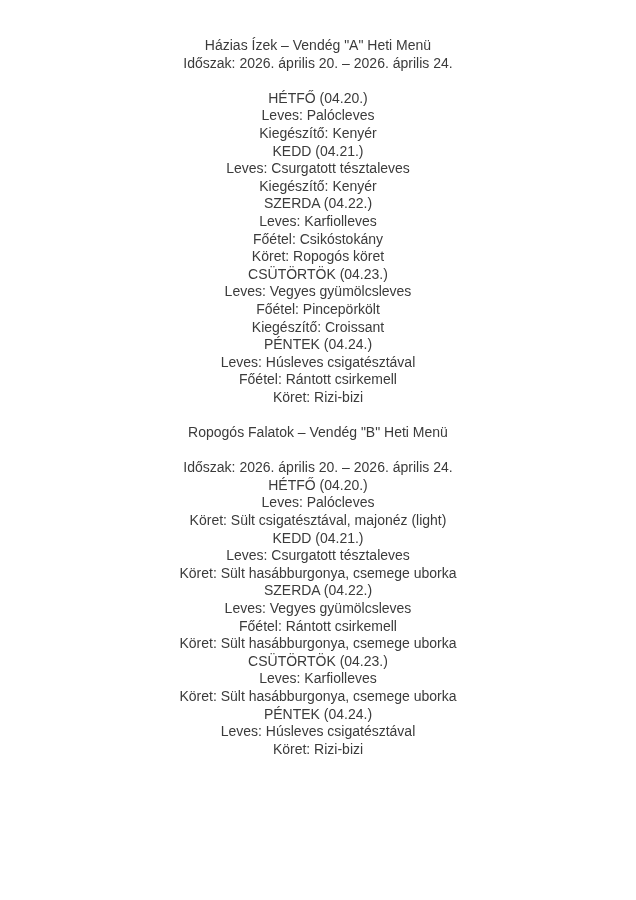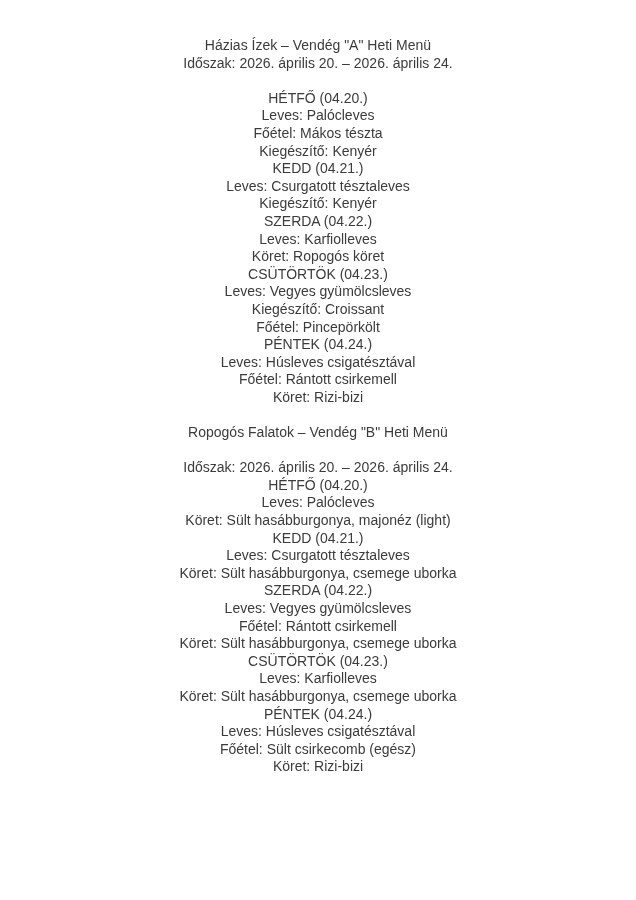--- a/index.html
+++ b/index.html
@@ -33,65 +33,64 @@
 
 <div class="page">
 
   <section>
     <div class="line">Házias Ízek – Vendég "A" Heti Menü</div>
     <div class="line">Időszak: 2026. április 20. – 2026. április 24.</div>
     <div class="gap"></div>
 
     <div class="line">HÉTFŐ (04.20.)</div>
     <div class="line">Leves: Palócleves</div>
-    <div class="line">Főétel: Mákos tészta</div>
     <div class="line">Kiegészítő: Kenyér</div>
 
     <div class="line">KEDD (04.21.)</div>
     <div class="line">Leves: Csurgatott tésztaleves</div>
     <div class="line">Kiegészítő: Kenyér</div>
 
     <div class="line">SZERDA (04.22.)</div>
     <div class="line">Leves: Karfiolleves</div>
+    <div class="line">Főétel: Csikóstokány</div>
     <div class="line">Köret: Ropogós köret</div>
 
     <div class="line">CSÜTÖRTÖK (04.23.)</div>
     <div class="line">Leves: Vegyes gyümölcsleves</div>
+    <div class="line">Főétel: Pincepörkölt</div>
     <div class="line">Kiegészítő: Croissant</div>
-    <div class="line">Főétel: Pincepörkölt</div>
 
     <div class="line">PÉNTEK (04.24.)</div>
     <div class="line">Leves: Húsleves csigatésztával</div>
     <div class="line">Főétel: Rántott csirkemell</div>
     <div class="line">Köret: Rizi-bizi</div>
   </section>
 
   <div class="gap"></div>
 
   <section>
     <div class="line">Ropogós Falatok – Vendég "B" Heti Menü</div>
     <div class="gap"></div>
     <div class="line">Időszak: 2026. április 20. – 2026. április 24.</div>
 
     <div class="line">HÉTFŐ (04.20.)</div>
     <div class="line">Leves: Palócleves</div>
-    <div class="line">Köret: Sült hasábburgonya, majonéz (light)</div>
+    <div class="line">Köret: Sült csigatésztával, majonéz (light)</div>
 
     <div class="line">KEDD (04.21.)</div>
     <div class="line">Leves: Csurgatott tésztaleves</div>
     <div class="line">Köret: Sült hasábburgonya, csemege uborka</div>
 
     <div class="line">SZERDA (04.22.)</div>
     <div class="line">Leves: Vegyes gyümölcsleves</div>
     <div class="line">Főétel: Rántott csirkemell</div>
     <div class="line">Köret: Sült hasábburgonya, csemege uborka</div>
 
     <div class="line">CSÜTÖRTÖK (04.23.)</div>
     <div class="line">Leves: Karfiolleves</div>
     <div class="line">Köret: Sült hasábburgonya, csemege uborka</div>
 
     <div class="line">PÉNTEK (04.24.)</div>
     <div class="line">Leves: Húsleves csigatésztával</div>
-    <div class="line">Főétel: Sült csirkecomb (egész)</div>
     <div class="line">Köret: Rizi-bizi</div>
   </section>
 
 </div>
 
 </body></html>

